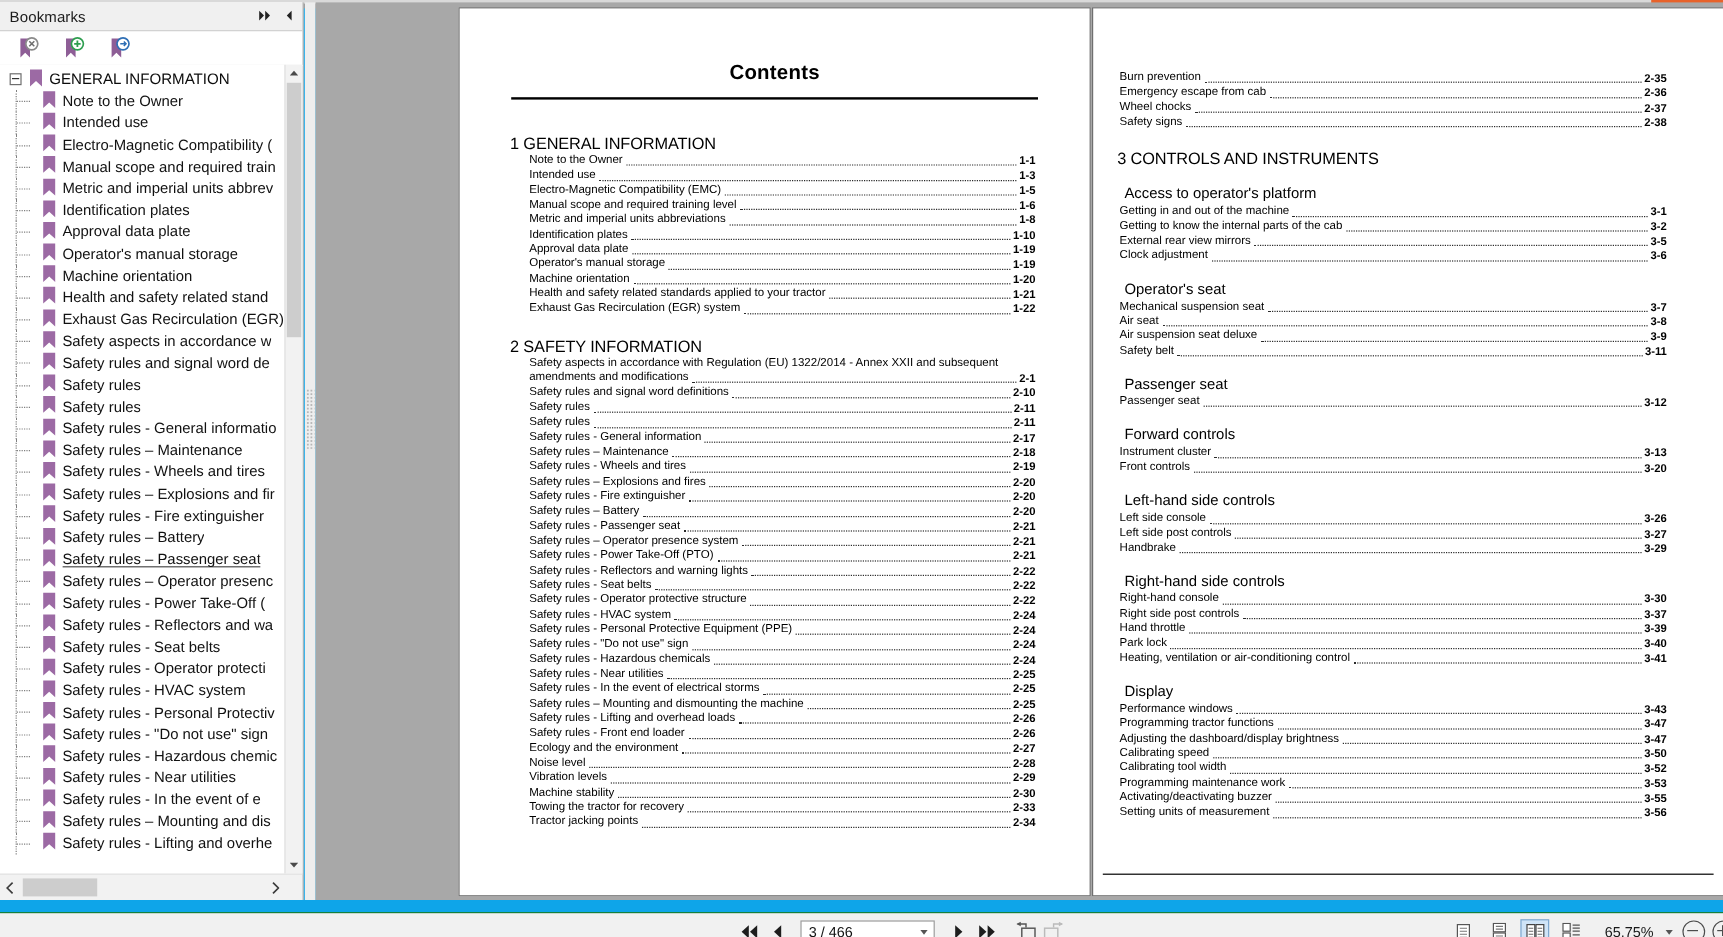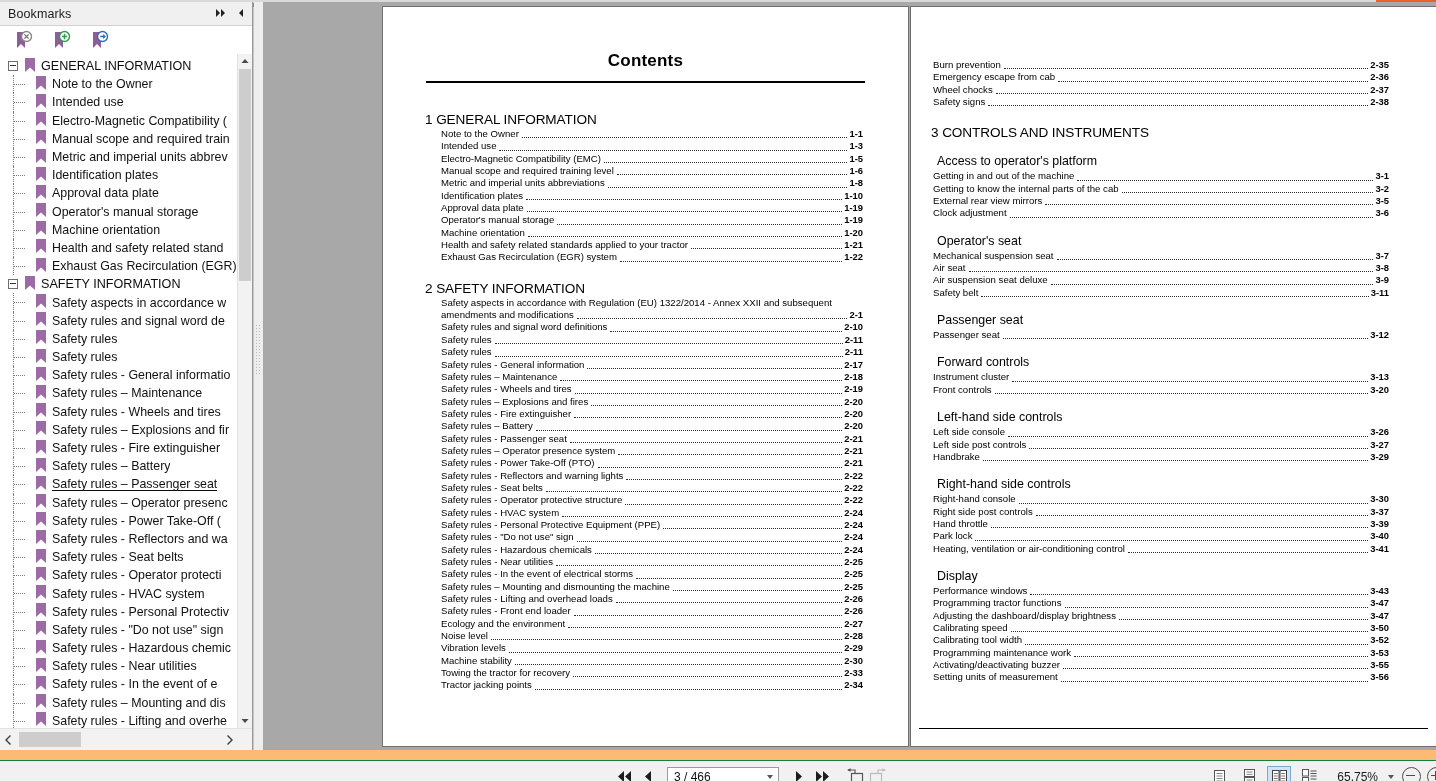--- a/index.html
+++ b/index.html
@@ -5,21 +5,21 @@
   html, body {
     margin: 0; padding: 0;
     width: 1436px; height: 781px;
     overflow: hidden;
     background: #ffffff;
     font-family: "Liberation Sans", sans-serif;
   }
   #app {
     position: relative;
     width: 1436px; height: 781px;
-    background: #fdba74;
+    background: #0ea5e9;
     overflow: hidden;
   }
 
   
   .top-strip {
     position: absolute; left: 0; top: 0; width: 1436px; height: 7px;
     background: #8c8c8c;
   }
   .top-strip-light {
     position: absolute; left: 0; top: 0; width: 1436px; height: 3px;
@@ -451,27 +451,20 @@
             <span class="bm-label">Health and safety related stand</span>
           </div>
           <div class="bm-row lvl1">
             <div class="guide"></div>
             <div class="bm-tick"></div>
             <span class="bm-flag"><svg width="12" height="16" viewBox="0 0 12 16">
                 <path d="M1,1 L11,1 L11,15 L6,10.5 L1,15 Z" fill="#9c6aa4"></path>
               </svg></span>
             <span class="bm-label">Exhaust Gas Recirculation (EGR)</span>
           </div>
-          <div class="bm-row lvl0">
-            <div class="bm-expander"></div>
-            <span class="bm-flag"><svg width="12" height="16" viewBox="0 0 12 16">
-                <path d="M1,1 L11,1 L11,15 L6,10.5 L1,15 Z" fill="#9c6aa4"></path>
-              </svg></span>
-            <span class="bm-label">SAFETY INFORMATION</span>
-          </div>
           <div class="bm-row lvl1">
             <div class="guide"></div>
             <div class="bm-tick"></div>
             <span class="bm-flag"><svg width="12" height="16" viewBox="0 0 12 16">
                 <path d="M1,1 L11,1 L11,15 L6,10.5 L1,15 Z" fill="#9c6aa4"></path>
               </svg></span>
             <span class="bm-label">Safety aspects in accordance w</span>
           </div>
           <div class="bm-row lvl1">
             <div class="guide"></div>

